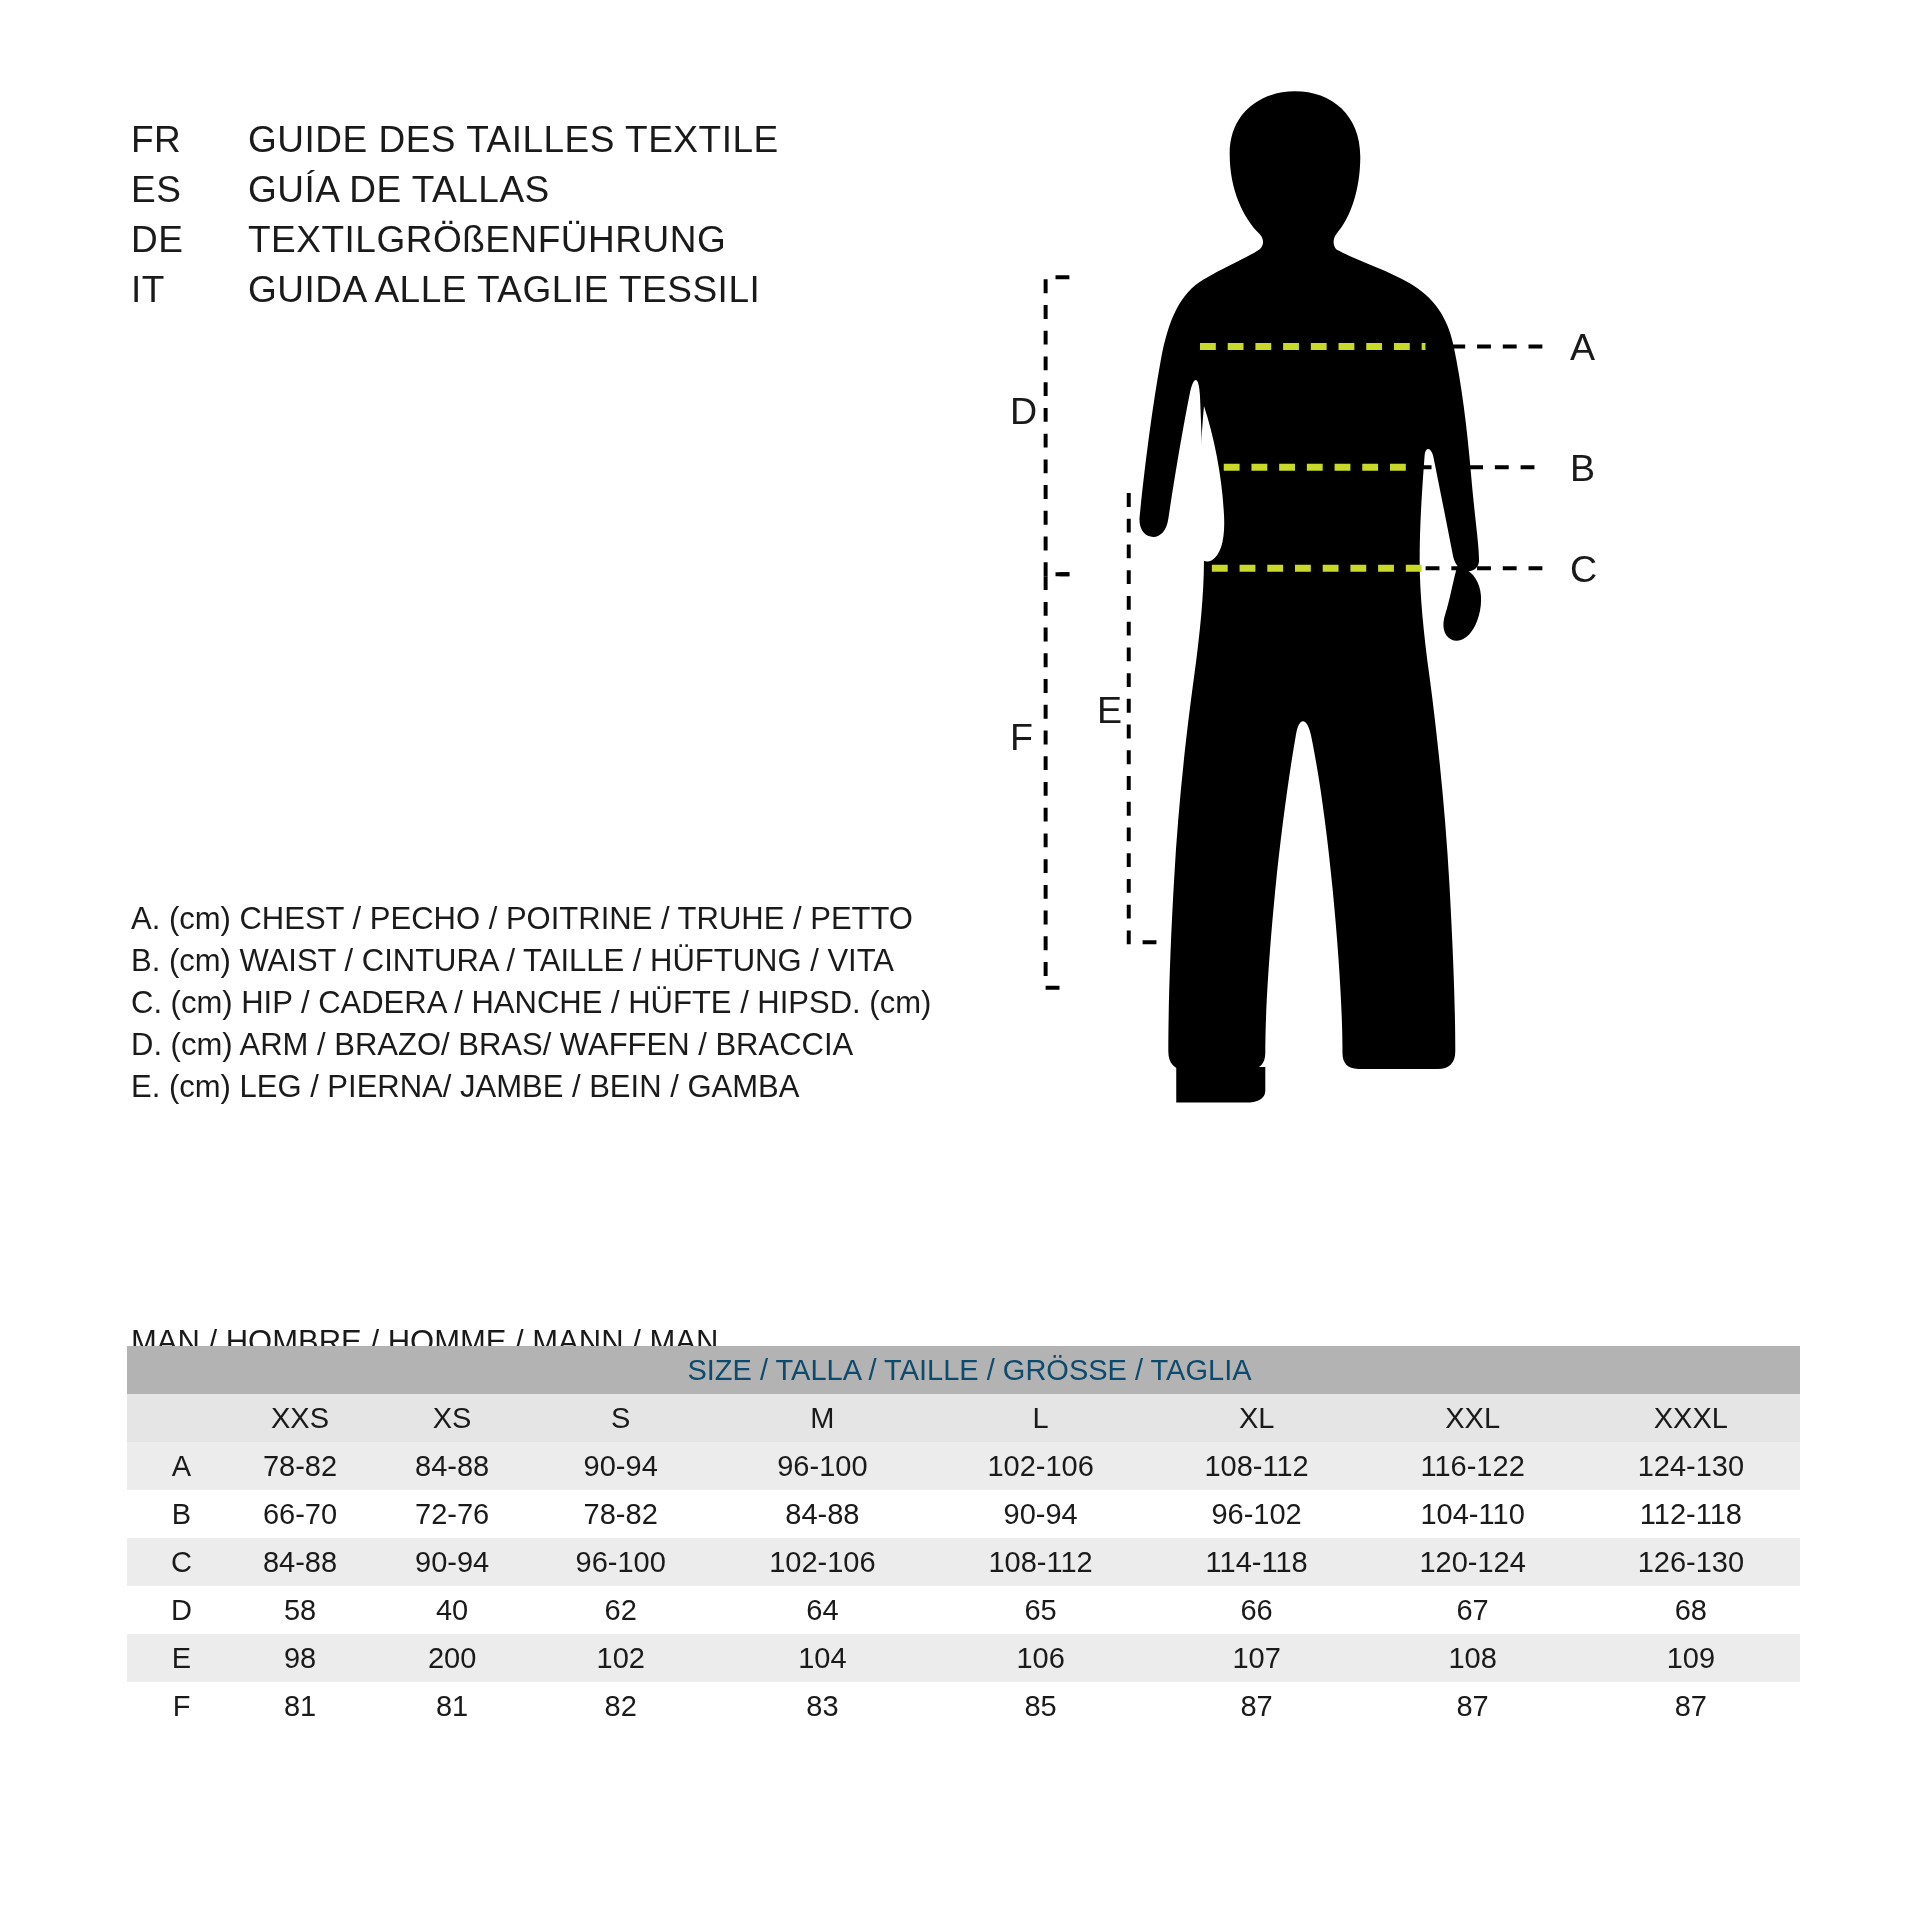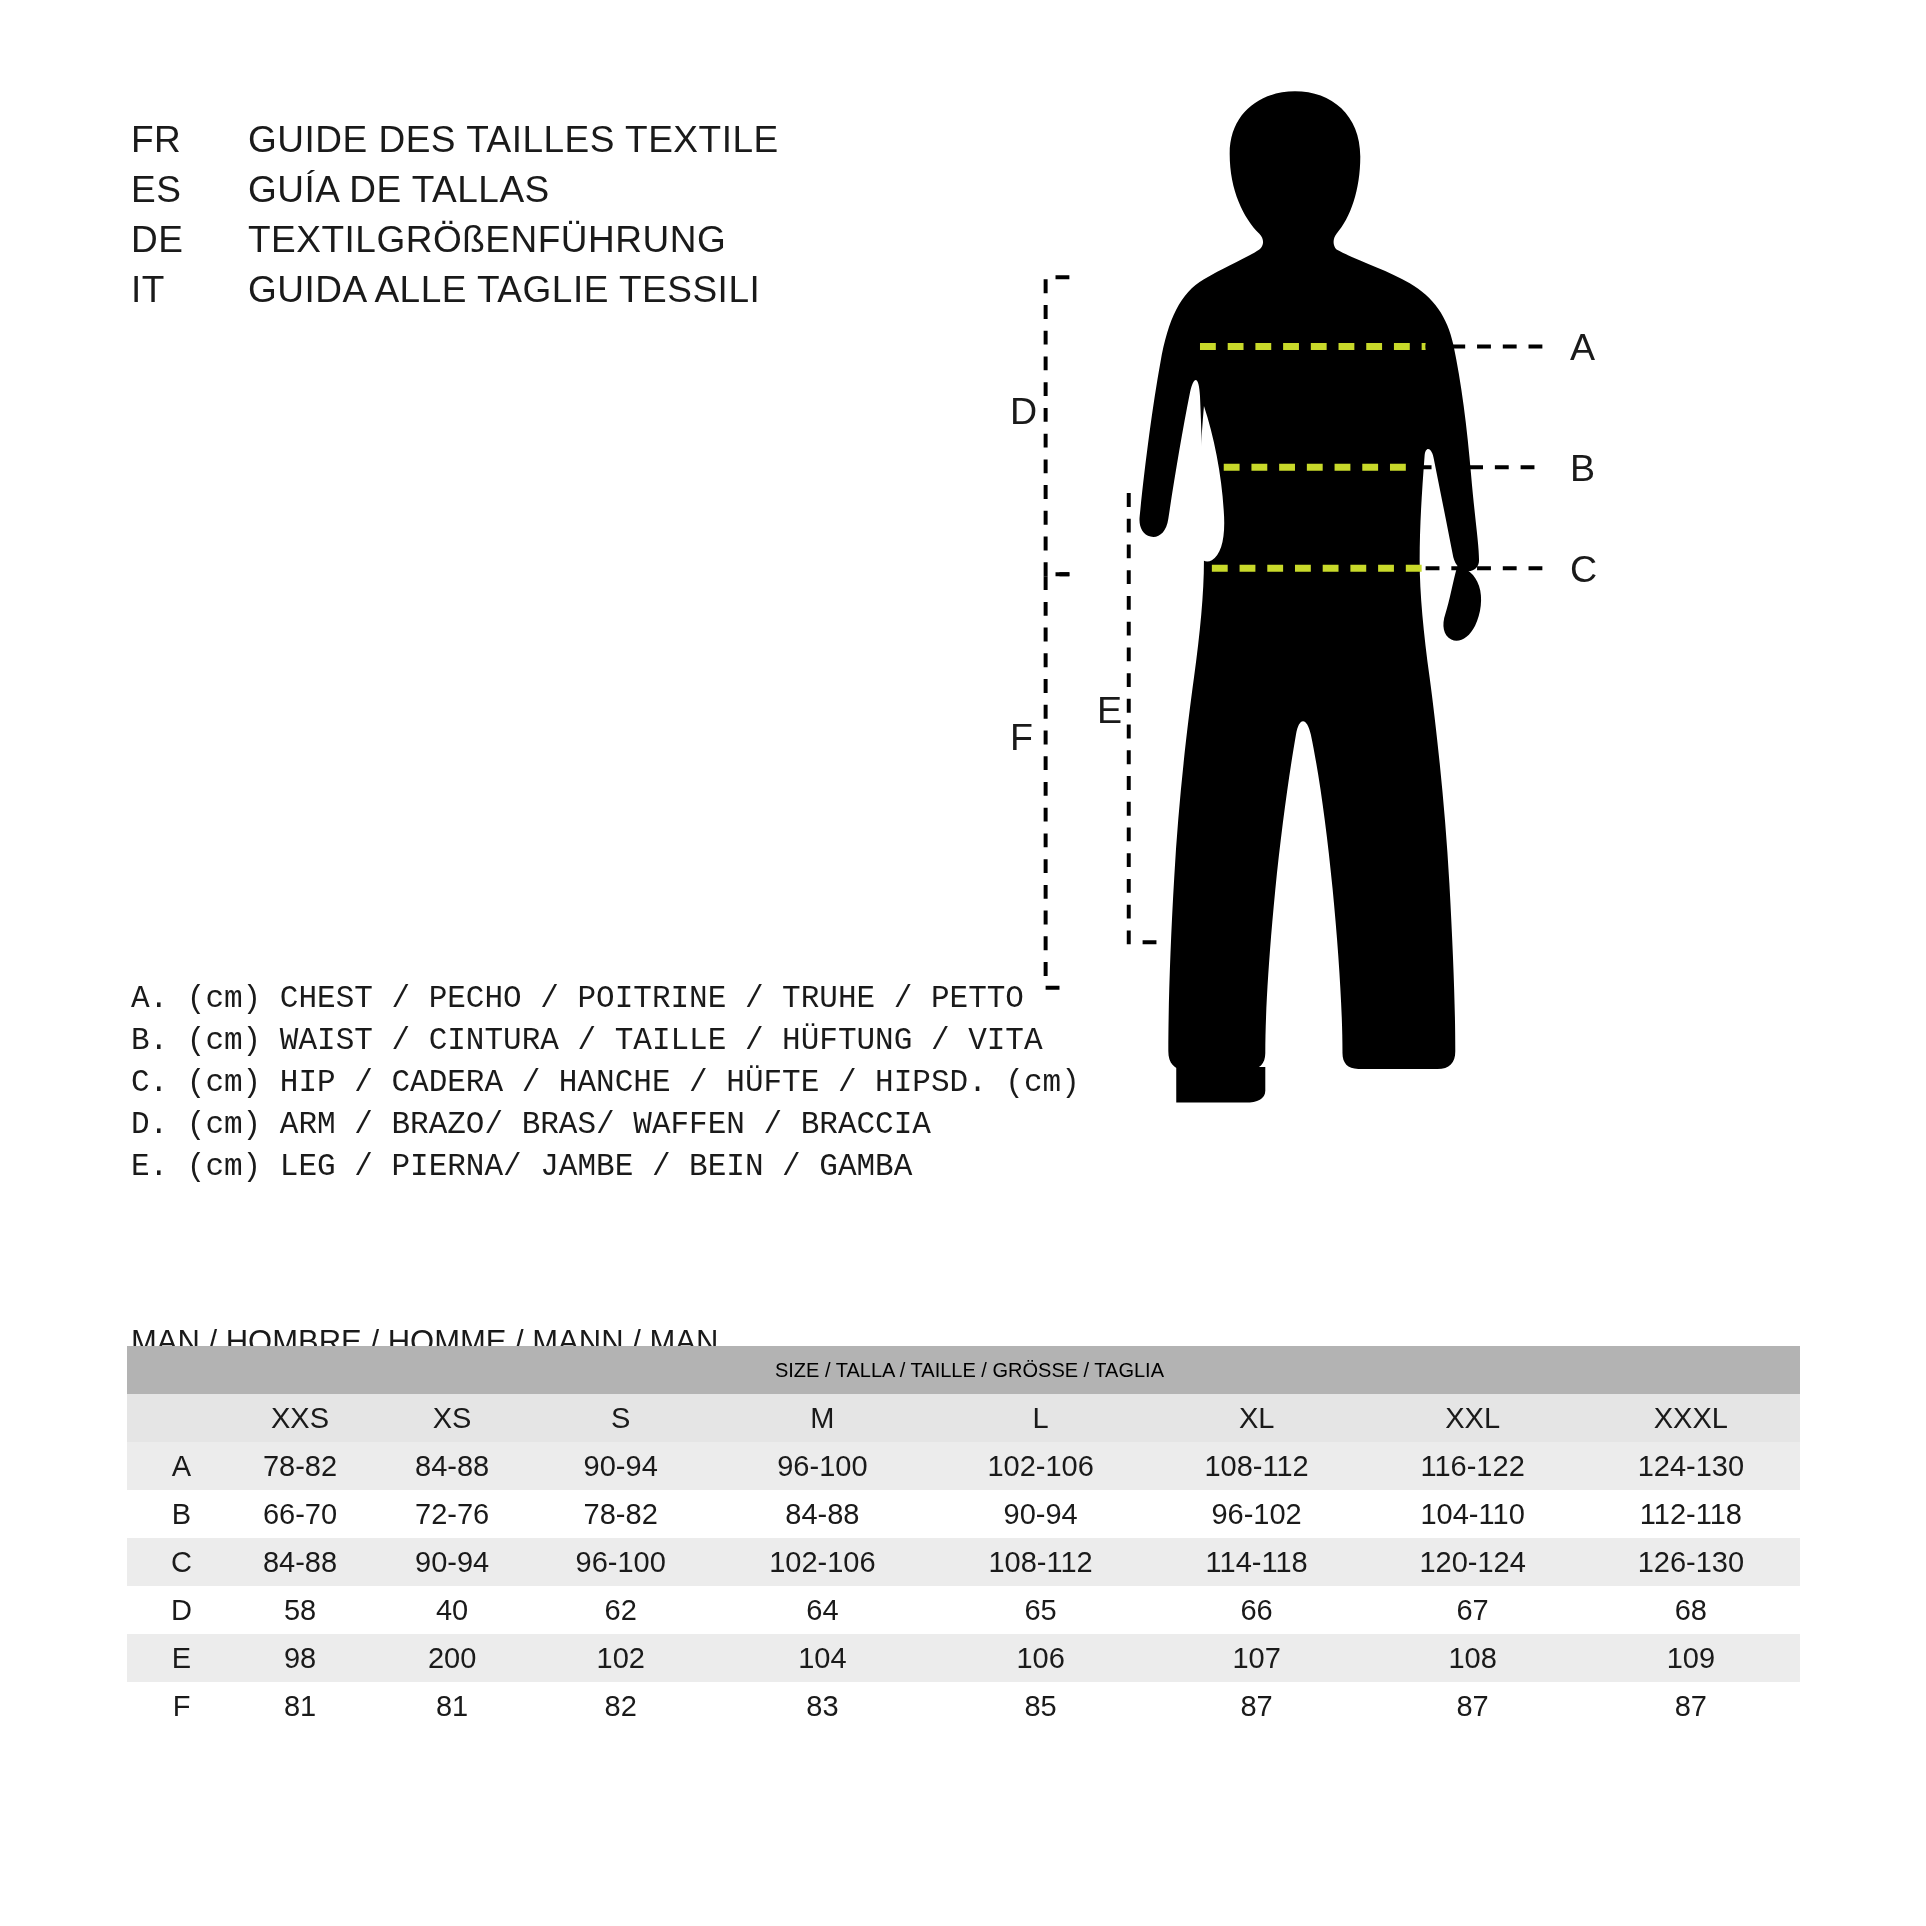--- a/index.html
+++ b/index.html
@@ -34,22 +34,21 @@
   }
   .title-text {
     font-size: 37px;
     letter-spacing: 0.5px;
   }
 
   
   .legend-block {
     position: absolute;
     left: 131px;
-    top: 981px;
-    font-family: Liberation Mono, monospace;
+    top: 901px;
   }
   .legend-row {
     font-size: 31px;
     height: 42px;
     white-space: nowrap;
   }
   .legend-note {
     position: absolute;
     left: 131px;
     top: 1324px;
@@ -80,22 +79,22 @@
   }
   table.size-table td, table.size-table th {
     padding: 0;
     height: 48px;
     font-weight: normal;
     text-align: center;
   }
   .band-head {
     background: #b3b3b3;
     text-align: left;
-    font-size: 20px;
-    color: #000000;
+    font-size: 29px;
+    color: #0c4a6e;
     padding-left: 12px !important;
     height: 51px;
   }
   tr.shaded td { background: #ececec; }
   tr.plain td { background: #ffffff; }
   td.rowlabel {
     text-align: left;
     padding-left: 12px !important;
     width: 85px;
     color: #1a1a1a;

